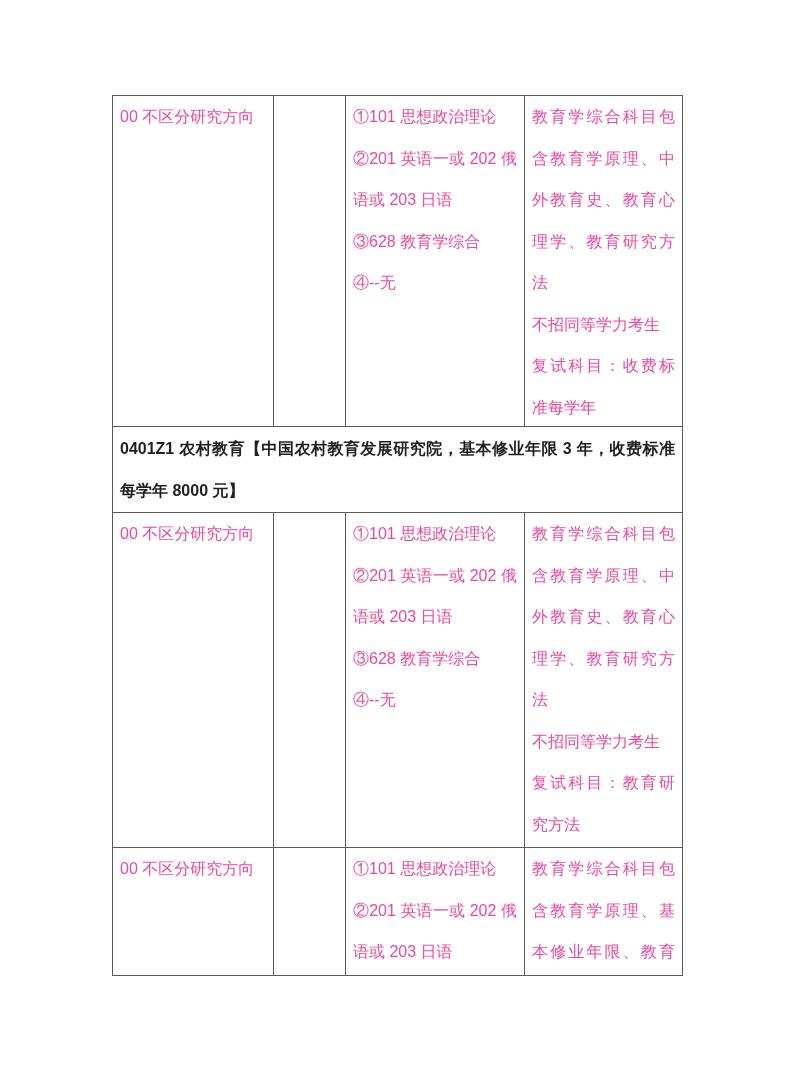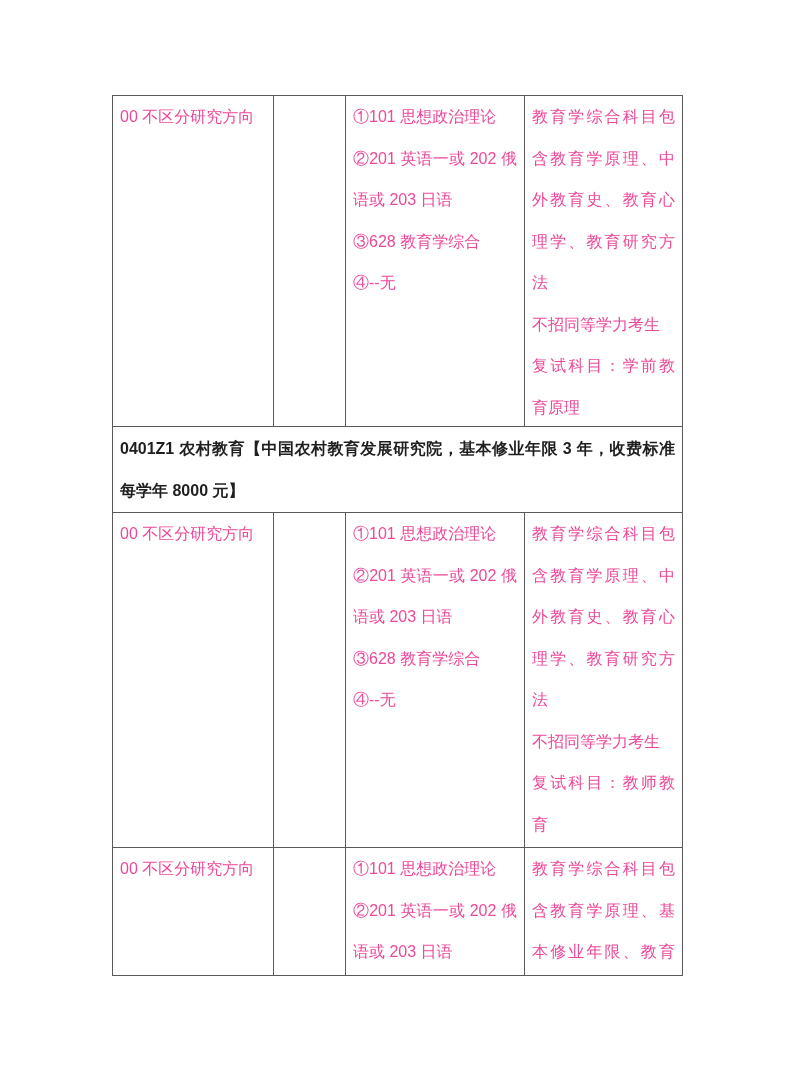--- a/index.html
+++ b/index.html
@@ -81,21 +81,21 @@
             <div class="para">①101 思想政治理论</div>
             <div class="para">②201 英语一或 202 俄语或 203 日语</div>
             <div class="para">③628 教育学综合</div>
             <div class="para">④--无</div>
           </div>
         </td>
         <td>
           <div class="clip h-r1">
             <div class="para">教育学综合科目包含教育学原理、中外教育史、教育心理学、教育研究方法</div>
             <div class="para">不招同等学力考生</div>
-            <div class="para">复试科目：学前教育原理</div>
+            <div class="para">复试科目：收费标准每学年</div>
           </div>
         </td>
       </tr>
 
       <tr>
         <td colspan="4" class="section-header-cell">
           <div class="section-header-text">0401Z1 农村教育【中国农村教育发展研究院，基本修业年限 3 年，收费标准每学年 8000 元】</div>
         </td>
       </tr>
 
@@ -113,21 +113,21 @@
             <div class="para">①101 思想政治理论</div>
             <div class="para">②201 英语一或 202 俄语或 203 日语</div>
             <div class="para">③628 教育学综合</div>
             <div class="para">④--无</div>
           </div>
         </td>
         <td>
           <div class="clip h-r2">
             <div class="para">教育学综合科目包含教育学原理、中外教育史、教育心理学、教育研究方法</div>
             <div class="para">不招同等学力考生</div>
-            <div class="para">复试科目：教师教育</div>
+            <div class="para">复试科目：教育研究方法</div>
           </div>
         </td>
       </tr>
 
 
       <tr>
         <td>
           <div class="clip h-r3">
             <div class="para">00 不区分研究方向</div>
           </div>

